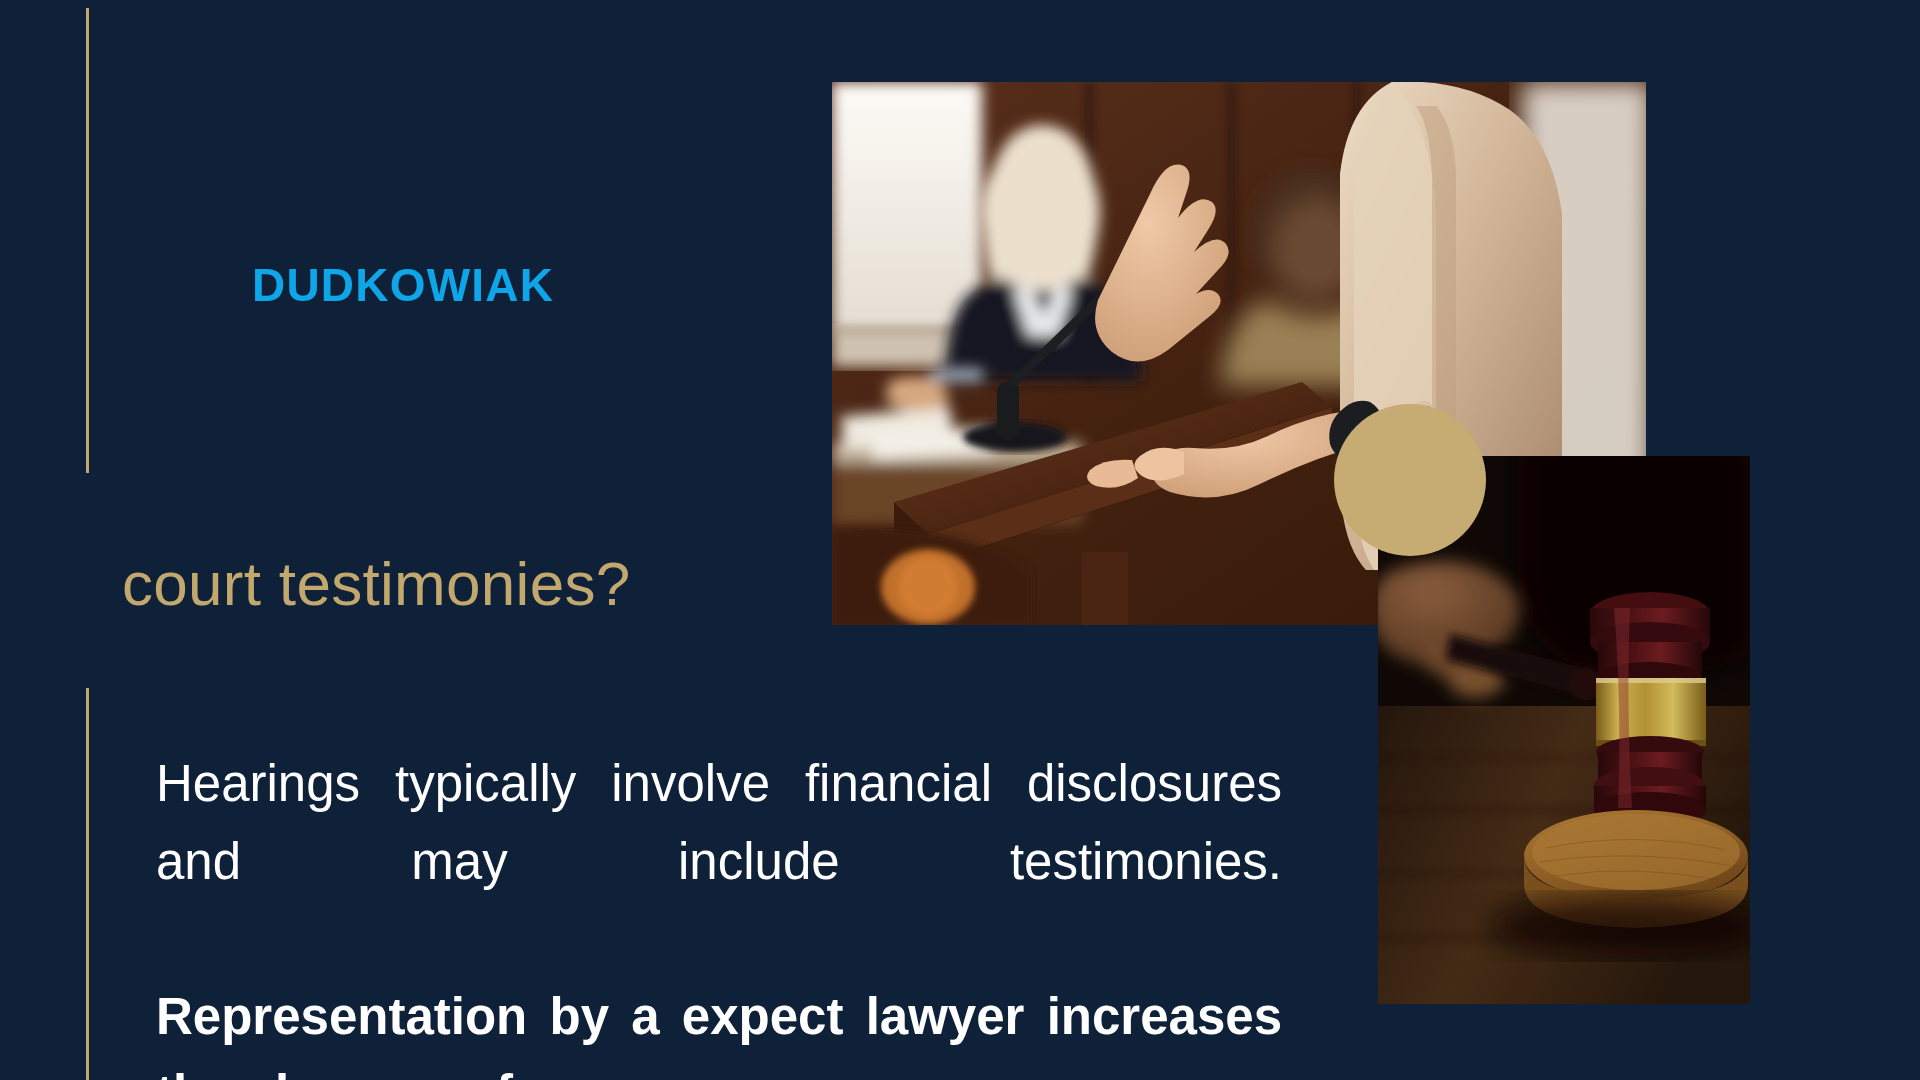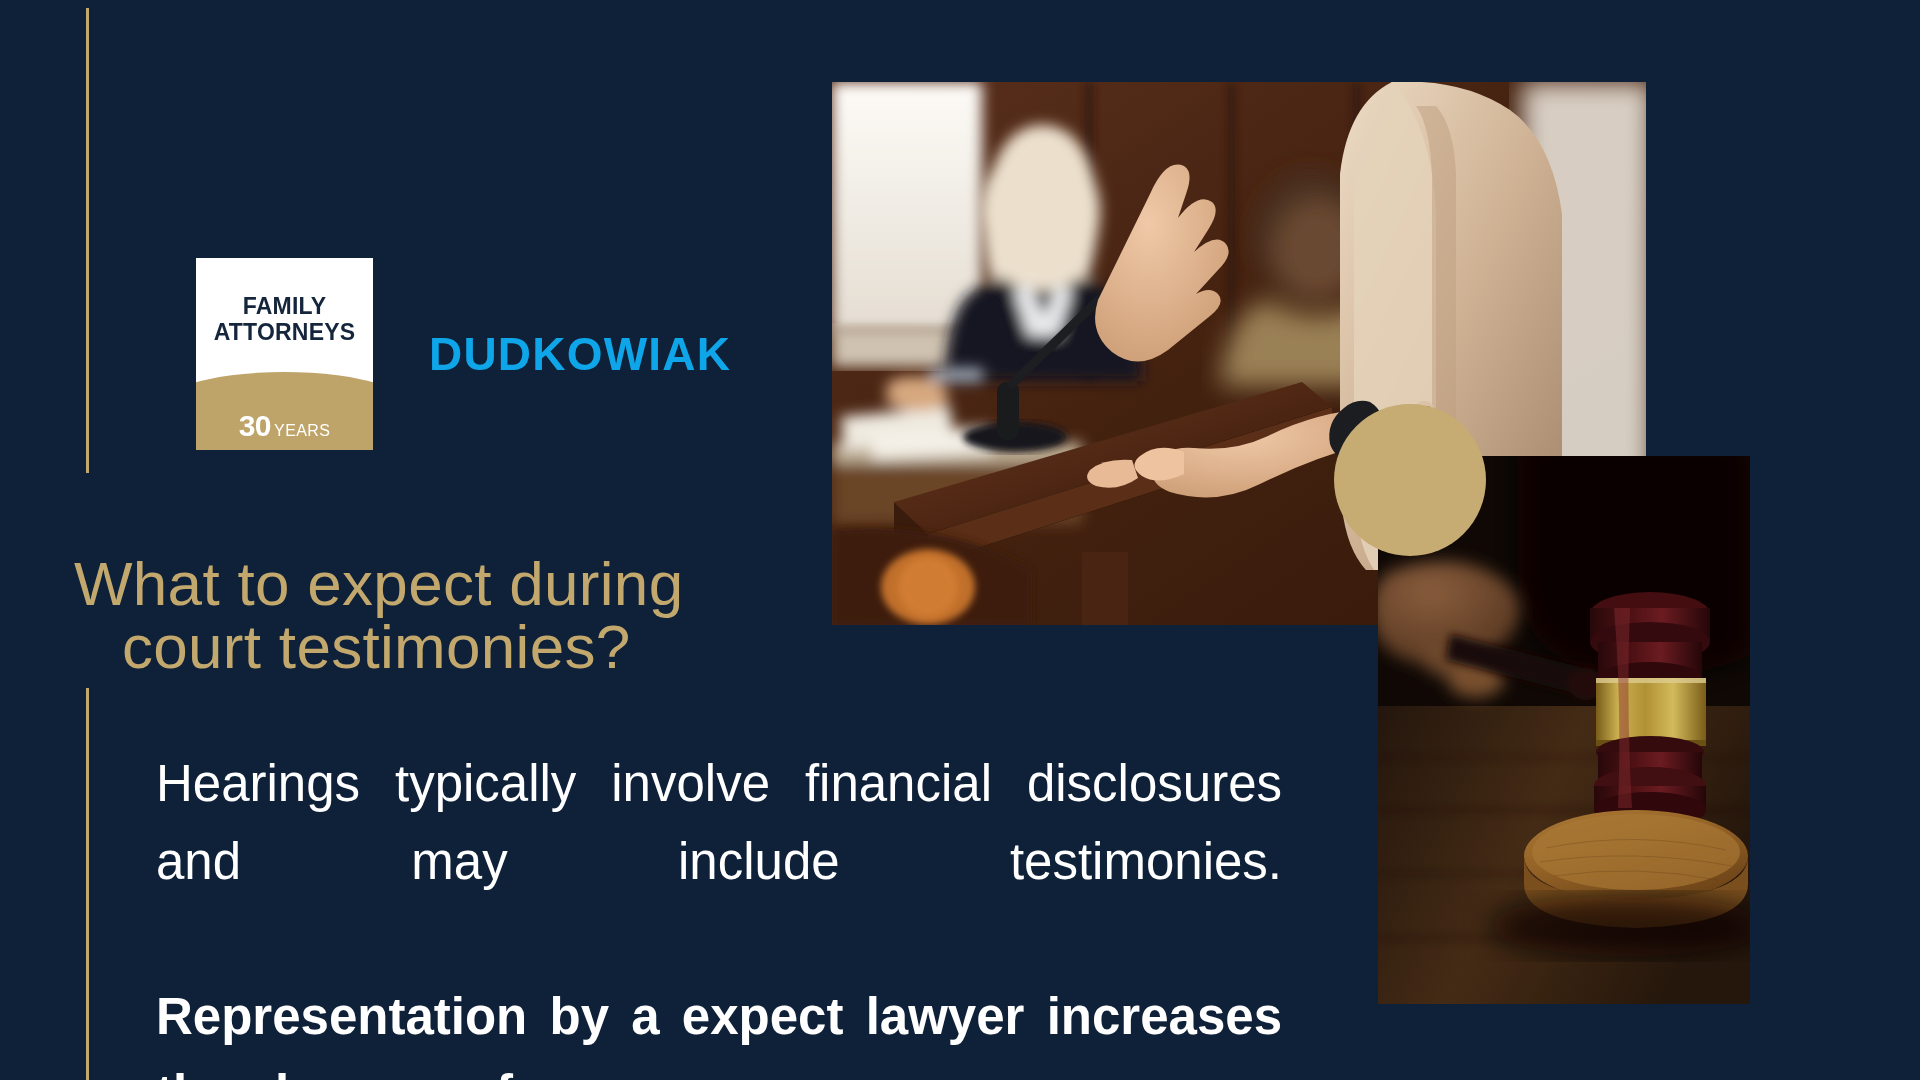--- a/index.html
+++ b/index.html
@@ -139,36 +139,24 @@
 </style>
 </head>
 <body>
 
 <div class="slide">
 
   <div class="rule rule-top"></div>
   <div class="rule rule-bottom"></div>
 
   <div class="brand">
-    <div class="logo-mark">
-      <div class="logo-top-text">
-        <div>FAMILY</div>
-        <div>ATTORNEYS</div>
-      </div>
-      <div class="logo-gold-band"></div>
-      <div class="logo-swoosh"></div>
-      <div class="logo-years">
-        <span class="num">30</span><span class="unit">YEARS</span>
-      </div>
-    </div>
     <div class="brand-name">DUDKOWIAK</div>
   </div>
 
   <div class="headline">
-    <span class="l1">What to expect during</span>
     <span class="l2">court testimonies?</span>
   </div>
 
   <div class="body-copy">
     <p class="light">Hearings typically involve financial disclosures and may include testimonies.</p>
     <p class="strong">Representation by a expect lawyer increases the chances of success.</p>
   </div>
 
   <div class="photo photo-court">
     <svg width="814" height="543" viewBox="0 0 814 543" preserveAspectRatio="xMidYMid slice">

